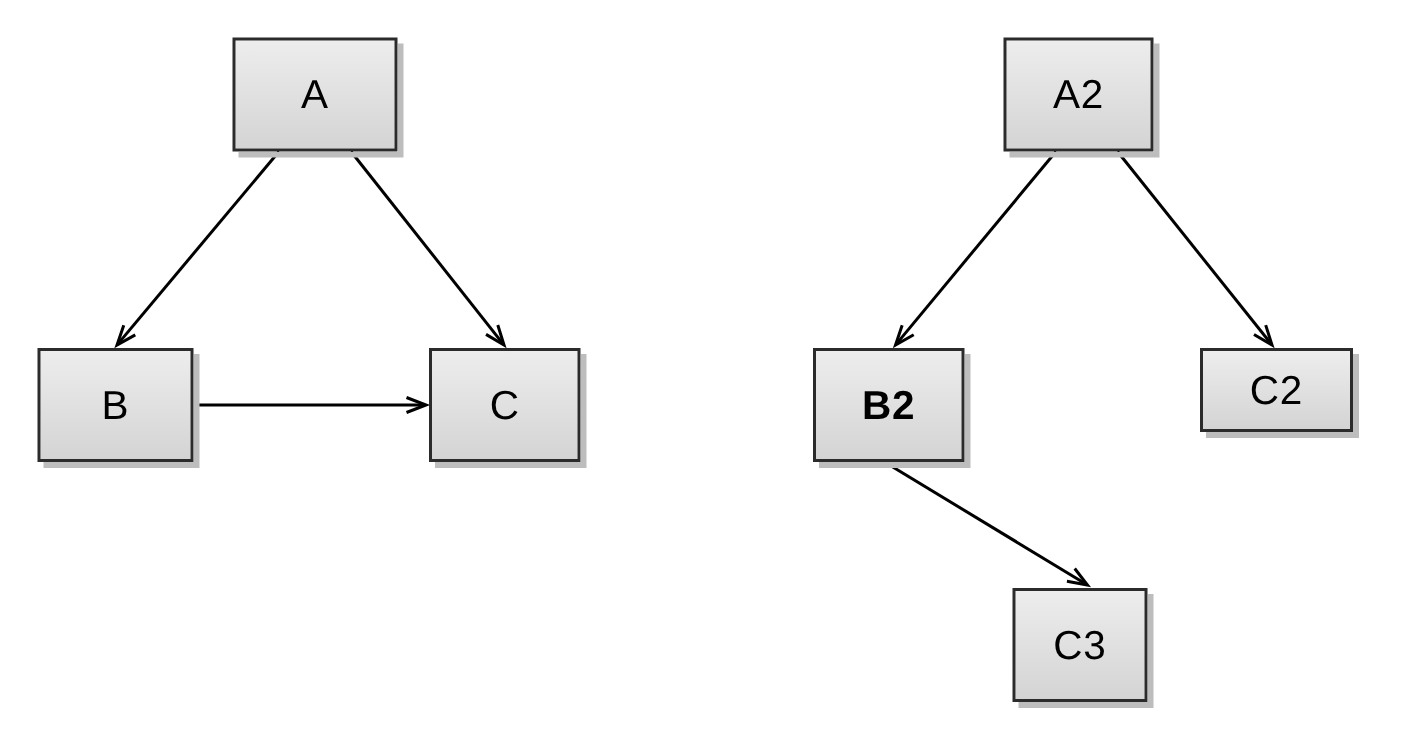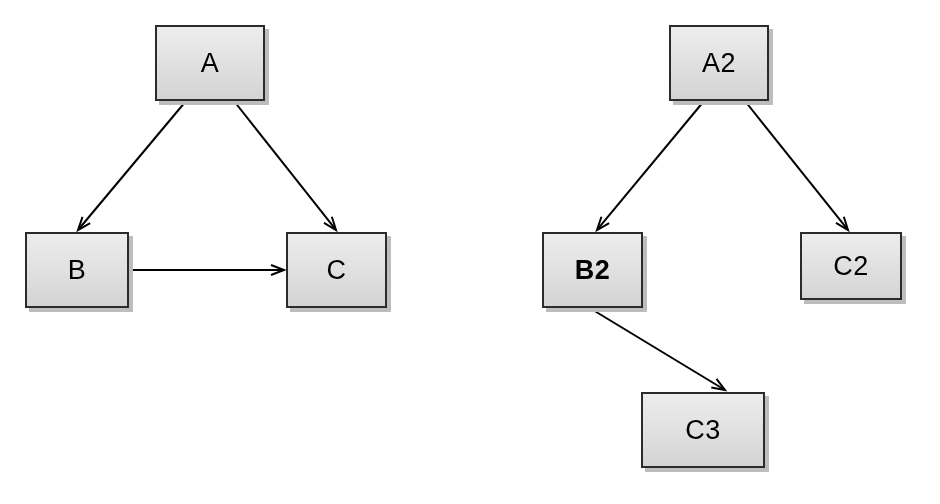--- a/index.html
+++ b/index.html
@@ -89,21 +89,21 @@
       </div>
       <div class="node" style="left: 286px; top: 232px; width: 101px; height: 76px; border-color: rgb(43, 43, 43); background: linear-gradient(rgb(237, 237, 237) 0%, rgb(212, 212, 212) 100%); box-shadow: rgb(189, 189, 189) 4px 4px 0px 0px;">
         <span class="node-label" style="color: rgb(0, 0, 0);">C</span>
       </div>
       <div class="node" style="left: 669px; top: 25px; width: 100px; height: 76px; border-color: rgb(43, 43, 43); background: linear-gradient(rgb(237, 237, 237) 0%, rgb(212, 212, 212) 100%); box-shadow: rgb(189, 189, 189) 4px 4px 0px 0px;">
         <span class="node-label" style="color: rgb(0, 0, 0); text-align: center;">A2</span>
       </div>
       <div class="node" style="left: 542px; top: 232px; width: 101px; height: 76px; border-color: rgb(43, 43, 43); background: linear-gradient(rgb(237, 237, 237) 0%, rgb(212, 212, 212) 100%); box-shadow: rgb(189, 189, 189) 4px 4px 0px 0px;">
         <span class="node-label" style="color: rgb(0, 0, 0); font-weight: bold;">B2</span>
       </div>
-      <div class="node" style="left: 800px; top: 232px; width: 102px; height: 68px; border-color: rgb(43, 43, 43); background: linear-gradient(rgb(237, 237, 237) 0%, rgb(212, 212, 212) 100%); box-shadow: rgb(189, 189, 189) 4px 4px 0px 0px;">
+      <div class="node" style="left: 800px; top: 232px; width: 102px; height: 56px; border-color: rgb(43, 43, 43); background: linear-gradient(rgb(237, 237, 237) 0%, rgb(212, 212, 212) 100%); box-shadow: rgb(189, 189, 189) 4px 4px 0px 0px;">
         <span class="node-label" style="color: rgb(0, 0, 0);">C2</span>
       </div>
-      <div class="node" style="left: 641px; top: 392px; width: 124px; height: 76px; border-color: rgb(43, 43, 43); background: linear-gradient(rgb(237, 237, 237) 0%, rgb(212, 212, 212) 100%); box-shadow: rgb(189, 189, 189) 4px 4px 0px 0px;">
+      <div class="node" style="left: 675px; top: 392px; width: 90px; height: 76px; border-color: rgb(43, 43, 43); background: linear-gradient(rgb(237, 237, 237) 0%, rgb(212, 212, 212) 100%); box-shadow: rgb(189, 189, 189) 4px 4px 0px 0px;">
         <span class="node-label" style="color: rgb(0, 0, 0);">C3</span>
       </div>
     </div>
 
 </div>
 
 </body></html>

